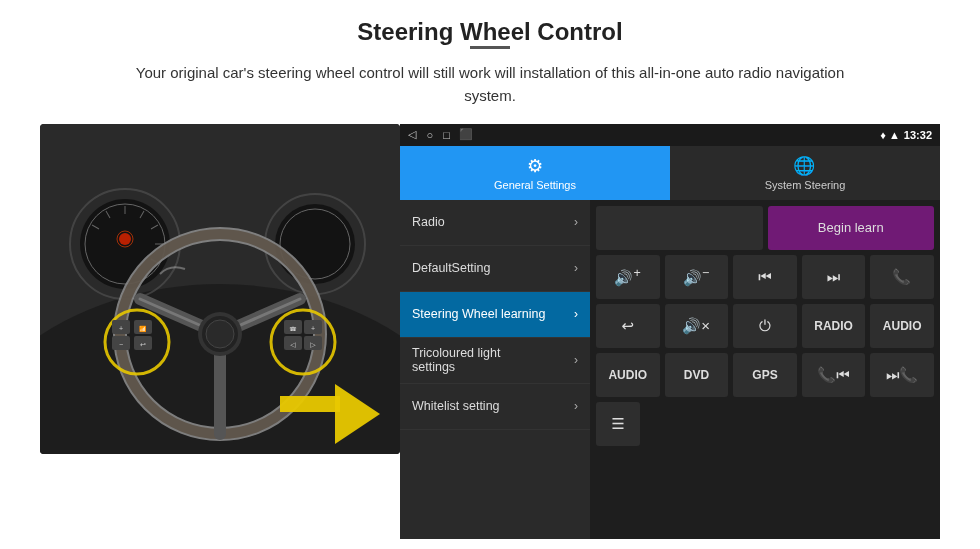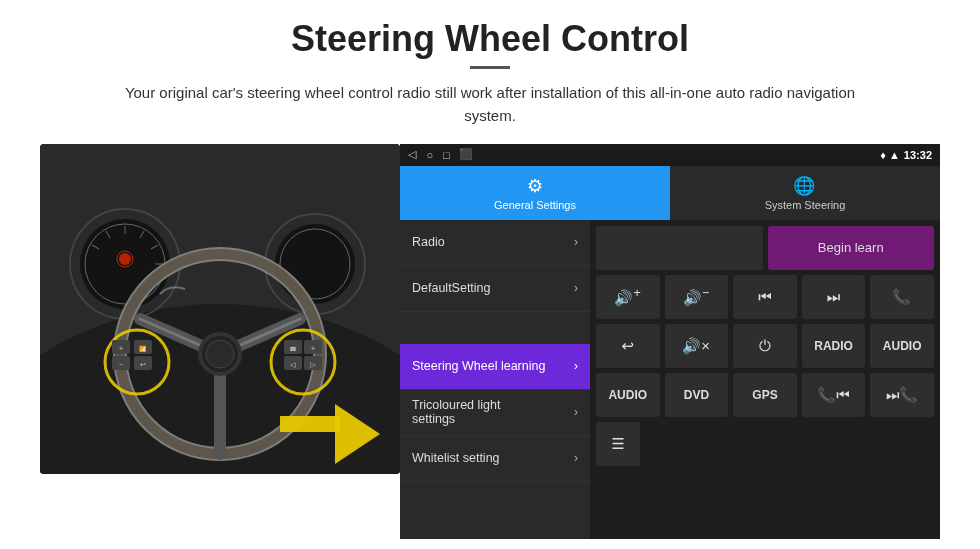--- a/index.html
+++ b/index.html
@@ -14,25 +14,24 @@
     .page-wrapper {
       width: 980px;
       height: 549px;
       display: flex;
       flex-direction: column;
       align-items: center;
       padding: 18px 40px 10px;
     }
 
     .title {
-      font-size: 36px;
+      font-size: 24px;
       font-weight: 900;
       color: #222;
       text-align: center;
-      margin-bottom: 6px;
     }
 
     .title-divider {
       width: 40px;
       height: 3px;
       background: #555;
       margin: 0 auto 12px;
     }
 
     .subtitle {
@@ -164,23 +163,22 @@
       justify-content: space-between;
       padding: 0 12px;
       height: 46px;
       color: #ddd;
       font-size: 12.5px;
       border-bottom: 1px solid #333;
       cursor: pointer;
     }
 
     .menu-item.active {
-      background: #6d28d9;
+      background: #0369a1;
       color: #fff;
-      margin-top: 32px;
     }
 
     .menu-item .chevron {
       color: #aaa;
       font-size: 12px;
     }
 
     .menu-item.active .chevron {
       color: #fff;
     }
@@ -277,21 +275,21 @@
       height: 44px;
     }
 
   </style>
 </head>
 <body>
 
 <div class="page-wrapper">
   <h1 class="title">Steering Wheel Control</h1>
   <div class="title-divider"></div>
-  <p class="subtitle">Your original car's steering wheel control radio still work after installation of this all-in-one auto radio navigation system.</p>
+  <p class="subtitle">Your original car's steering wheel control will still work will installation of this all-in-one auto radio navigation system.</p>
 
   <div class="content-area">
 
     <div class="car-image">
       <svg viewBox="0 0 360 330" xmlns="http://www.w3.org/2000/svg">
 
         <rect width="360" height="330" fill="#2a2a2a"></rect>
 
         <ellipse cx="180" cy="380" rx="280" ry="220" fill="#1a1a1a" opacity="0.8"></ellipse>
 

